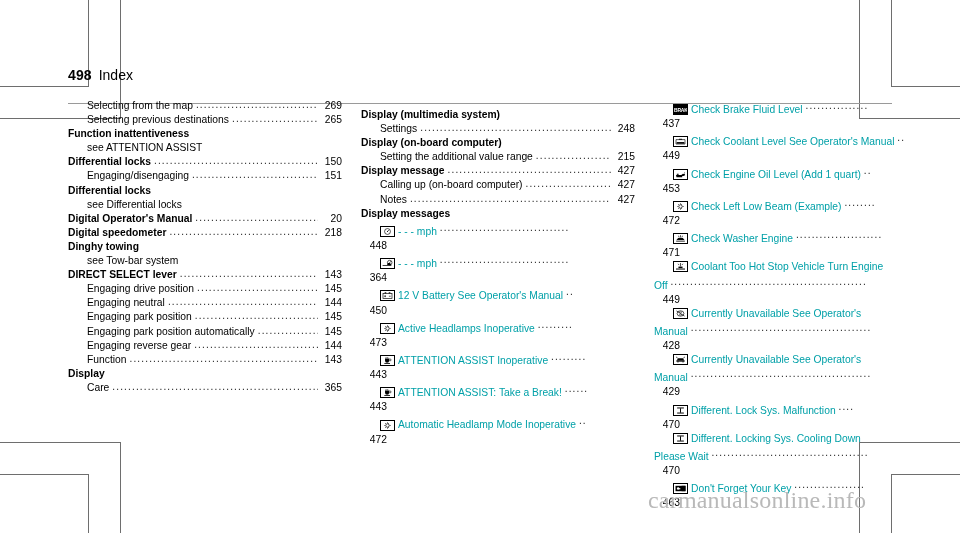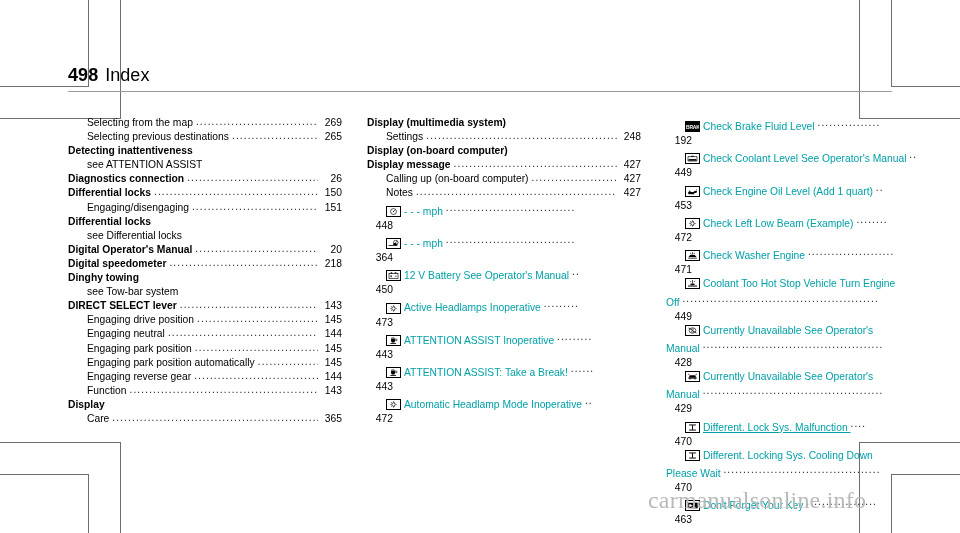--- a/index.html
+++ b/index.html
@@ -31,52 +31,52 @@
   .cm-bl-inner { left: -40px;  bottom: -40px; width: 128px; height: 98px;  border-right-width: 1px; border-top-width: 1px; }
   .cm-br-outer { right: -40px; bottom: -40px; width: 140px; height: 130px; border-left-width: 1px; border-top-width: 1px; }
   .cm-br-inner { right: -40px; bottom: -40px; width: 108px; height: 98px;  border-left-width: 1px; border-top-width: 1px; }
 
   
   .page-header {
     position: absolute;
     left: 68px;
     top: 68px;
     width: 824px;
-    padding-bottom: 8px;
+    padding-bottom: 20px;
     border-bottom: 1px solid #9a9a9a;
-    font-size: 18px;
+    font-size: 14px;
     line-height: 15px;
     white-space: nowrap;
   }
   .page-num {
     font-weight: bold;
     letter-spacing: 0.1px;
   }
   .page-section {
     margin-left: 7px;
     font-weight: normal;
   }
 
   
   .columns {
     position: absolute;
     left: 68px;
-    top: 116px;
+    top: 99px;
     width: 824px;
     display: flex;
-    gap: 6px;
+    gap: 0;
   }
   .col {
     width: 274px;
     flex: 0 0 274px;
     font-size: 10.3px;
     line-height: 14.1px;
   }
   .col-1 { padding-right: 19px; }
-  .col-2 { padding-right: 19px; }
+  .col-2 { padding-right: 19px; margin-top: 9px; }
 
   
   .entry {
     display: flex;
     align-items: baseline;
     white-space: nowrap;
     overflow: hidden;
   }
   .entry.level-1 { padding-left: 0; font-weight: bold; }
   .entry.level-2 { padding-left: 19px; font-weight: normal; }
@@ -205,28 +205,23 @@
         <span class="label">Selecting from the map</span>
         <span class="leader"></span>
         <span class="page">269</span>
       </div>
       <div class="entry level-2">
         <span class="label">Selecting previous destinations</span>
         <span class="leader"></span>
         <span class="page">265</span>
       </div>
       <div class="entry level-1 no-page">
-        <span class="label">Detecting inattentiveness</span>
+        <span class="label">Function inattentiveness</span>
       </div>
       <div class="see-ref">see ATTENTION ASSIST</div>
-      <div class="entry level-1">
-        <span class="label">Diagnostics connection</span>
-        <span class="leader"></span>
-        <span class="page">26</span>
-      </div>
       <div class="entry level-1">
         <span class="label">Differential locks</span>
         <span class="leader"></span>
         <span class="page">150</span>
       </div>
       <div class="entry level-2">
         <span class="label">Engaging/disengaging</span>
         <span class="leader"></span>
         <span class="page">151</span>
       </div>
@@ -297,34 +292,42 @@
         <span class="label">Display (multimedia system)</span>
       </div>
       <div class="entry level-2">
         <span class="label">Settings</span>
         <span class="leader"></span>
         <span class="page">248</span>
       </div>
       <div class="entry level-1 no-page">
         <span class="label">Display (on-board computer)</span>
       </div>
+      <div class="entry level-2">
+        <span class="label">Setting the additional value range</span>
+        <span class="leader"></span>
+        <span class="page">215</span>
+      </div>
       <div class="entry level-1">
         <span class="label">Display message</span>
         <span class="leader"></span>
         <span class="page">427</span>
       </div>
       <div class="entry level-2">
         <span class="label">Calling up (on-board computer)</span>
         <span class="leader"></span>
         <span class="page">427</span>
       </div>
       <div class="entry level-2">
         <span class="label">Notes</span>
         <span class="leader"></span>
         <span class="page">427</span>
+      </div>
+      <div class="entry level-1 no-page">
+        <span class="label">Display messages</span>
       </div>
       <div class="msg-block">
         <div class="msg-line">
           <span class="ml-content" style="padding-left: 19px; color: rgb(0, 160, 168);"><span class="wicon"><svg viewBox="0 0 15 11" xmlns="http://www.w3.org/2000/svg">
                 <circle cx="7.5" cy="5.5" r="3.6" stroke="#000" fill="none" stroke-width="0.8"></circle>
                 <path d="M7.5 5.5 L9.4 3.4" stroke="#000" fill="none" stroke-width="0.8"></path>
                 <circle cx="7.5" cy="5.5" r="0.7" fill="#000"></circle>
               </svg></span><span class="msg-text">- - - mph </span><span class="ml-dots">.................................</span></span>
           <span class="ml-page">448</span>
         </div>
@@ -388,21 +391,21 @@
                 <path d="M7.5 1.6v1.4M7.5 8v1.4M3.6 5.5h1.3M10.1 5.5h1.3M4.7 2.7l1 1M9.3 2.7l-1 1M4.7 8.3l1-1M9.3 8.3l-1-1" stroke="#000" fill="none" stroke-width="0.8"></path>
               </svg></span><span class="msg-text">Automatic Headlamp Mode Inoperative </span><span class="ml-dots">..</span></span>
           <span class="ml-page">472</span>
         </div>
       </div>
     </div>
     <div class="col col-3">
       <div class="msg-block">
         <div class="msg-line">
           <span class="ml-content" style="padding-left: 19px; color: rgb(0, 160, 168);"><span class="wicon filled"><span class="brake-txt">BRAKE</span></span><span class="msg-text">Check Brake Fluid Level </span><span class="ml-dots">................</span></span>
-          <span class="ml-page">192</span>
+          <span class="ml-page">437</span>
         </div>
       </div>
       <div class="msg-block">
         <div class="msg-line">
           <span class="ml-content" style="padding-left: 19px; color: rgb(0, 160, 168);"><span class="wicon"><svg viewBox="0 0 15 11" xmlns="http://www.w3.org/2000/svg">
                 <path d="M2 3.2h11v5.4H2z" stroke="#000" fill="none" stroke-width="0.8"></path>
                 <path d="M2.8 6.2h9.4v2H2.8z" fill="#000"></path>
                 <path d="M5.5 2.2h4v1.1h-4z" fill="#000"></path>
               </svg></span><span class="msg-text">Check Coolant Level See Operator's Manual </span><span class="ml-dots">..</span></span>
           <span class="ml-page">449</span>
@@ -477,21 +480,21 @@
               </svg></span><span class="msg-text">Currently Unavailable See Operator's </span></span>
           <span class="ml-page"></span>
         </div>
         <div class="msg-line">
           <span class="ml-content" style="padding-left: 0px; color: rgb(0, 160, 168);"><span class="msg-text">Manual </span><span class="ml-dots">..............................................</span></span>
           <span class="ml-page">429</span>
         </div>
       </div>
       <div class="msg-block">
         <div class="msg-line">
-          <span class="ml-content" style="padding-left: 19px; color: rgb(0, 160, 168); text-decoration: underline;"><span class="wicon"><svg viewBox="0 0 15 11" xmlns="http://www.w3.org/2000/svg">
+          <span class="ml-content" style="padding-left: 19px; color: rgb(0, 160, 168);"><span class="wicon"><svg viewBox="0 0 15 11" xmlns="http://www.w3.org/2000/svg">
                 <rect x="3.4" y="1.8" width="8.2" height="1.2" fill="#000"></rect>
                 <rect x="3.4" y="8" width="8.2" height="1.2" fill="#000"></rect>
                 <rect x="6.9" y="2.8" width="1.2" height="5.4" fill="#000"></rect>
               </svg></span><span class="msg-text">Different. Lock Sys. Malfunction </span><span class="ml-dots">....</span></span>
           <span class="ml-page">470</span>
         </div>
       </div>
       <div class="msg-block">
         <div class="msg-line">
           <span class="ml-content" style="padding-left: 19px; color: rgb(0, 160, 168);"><span class="wicon"><svg viewBox="0 0 15 11" xmlns="http://www.w3.org/2000/svg">

